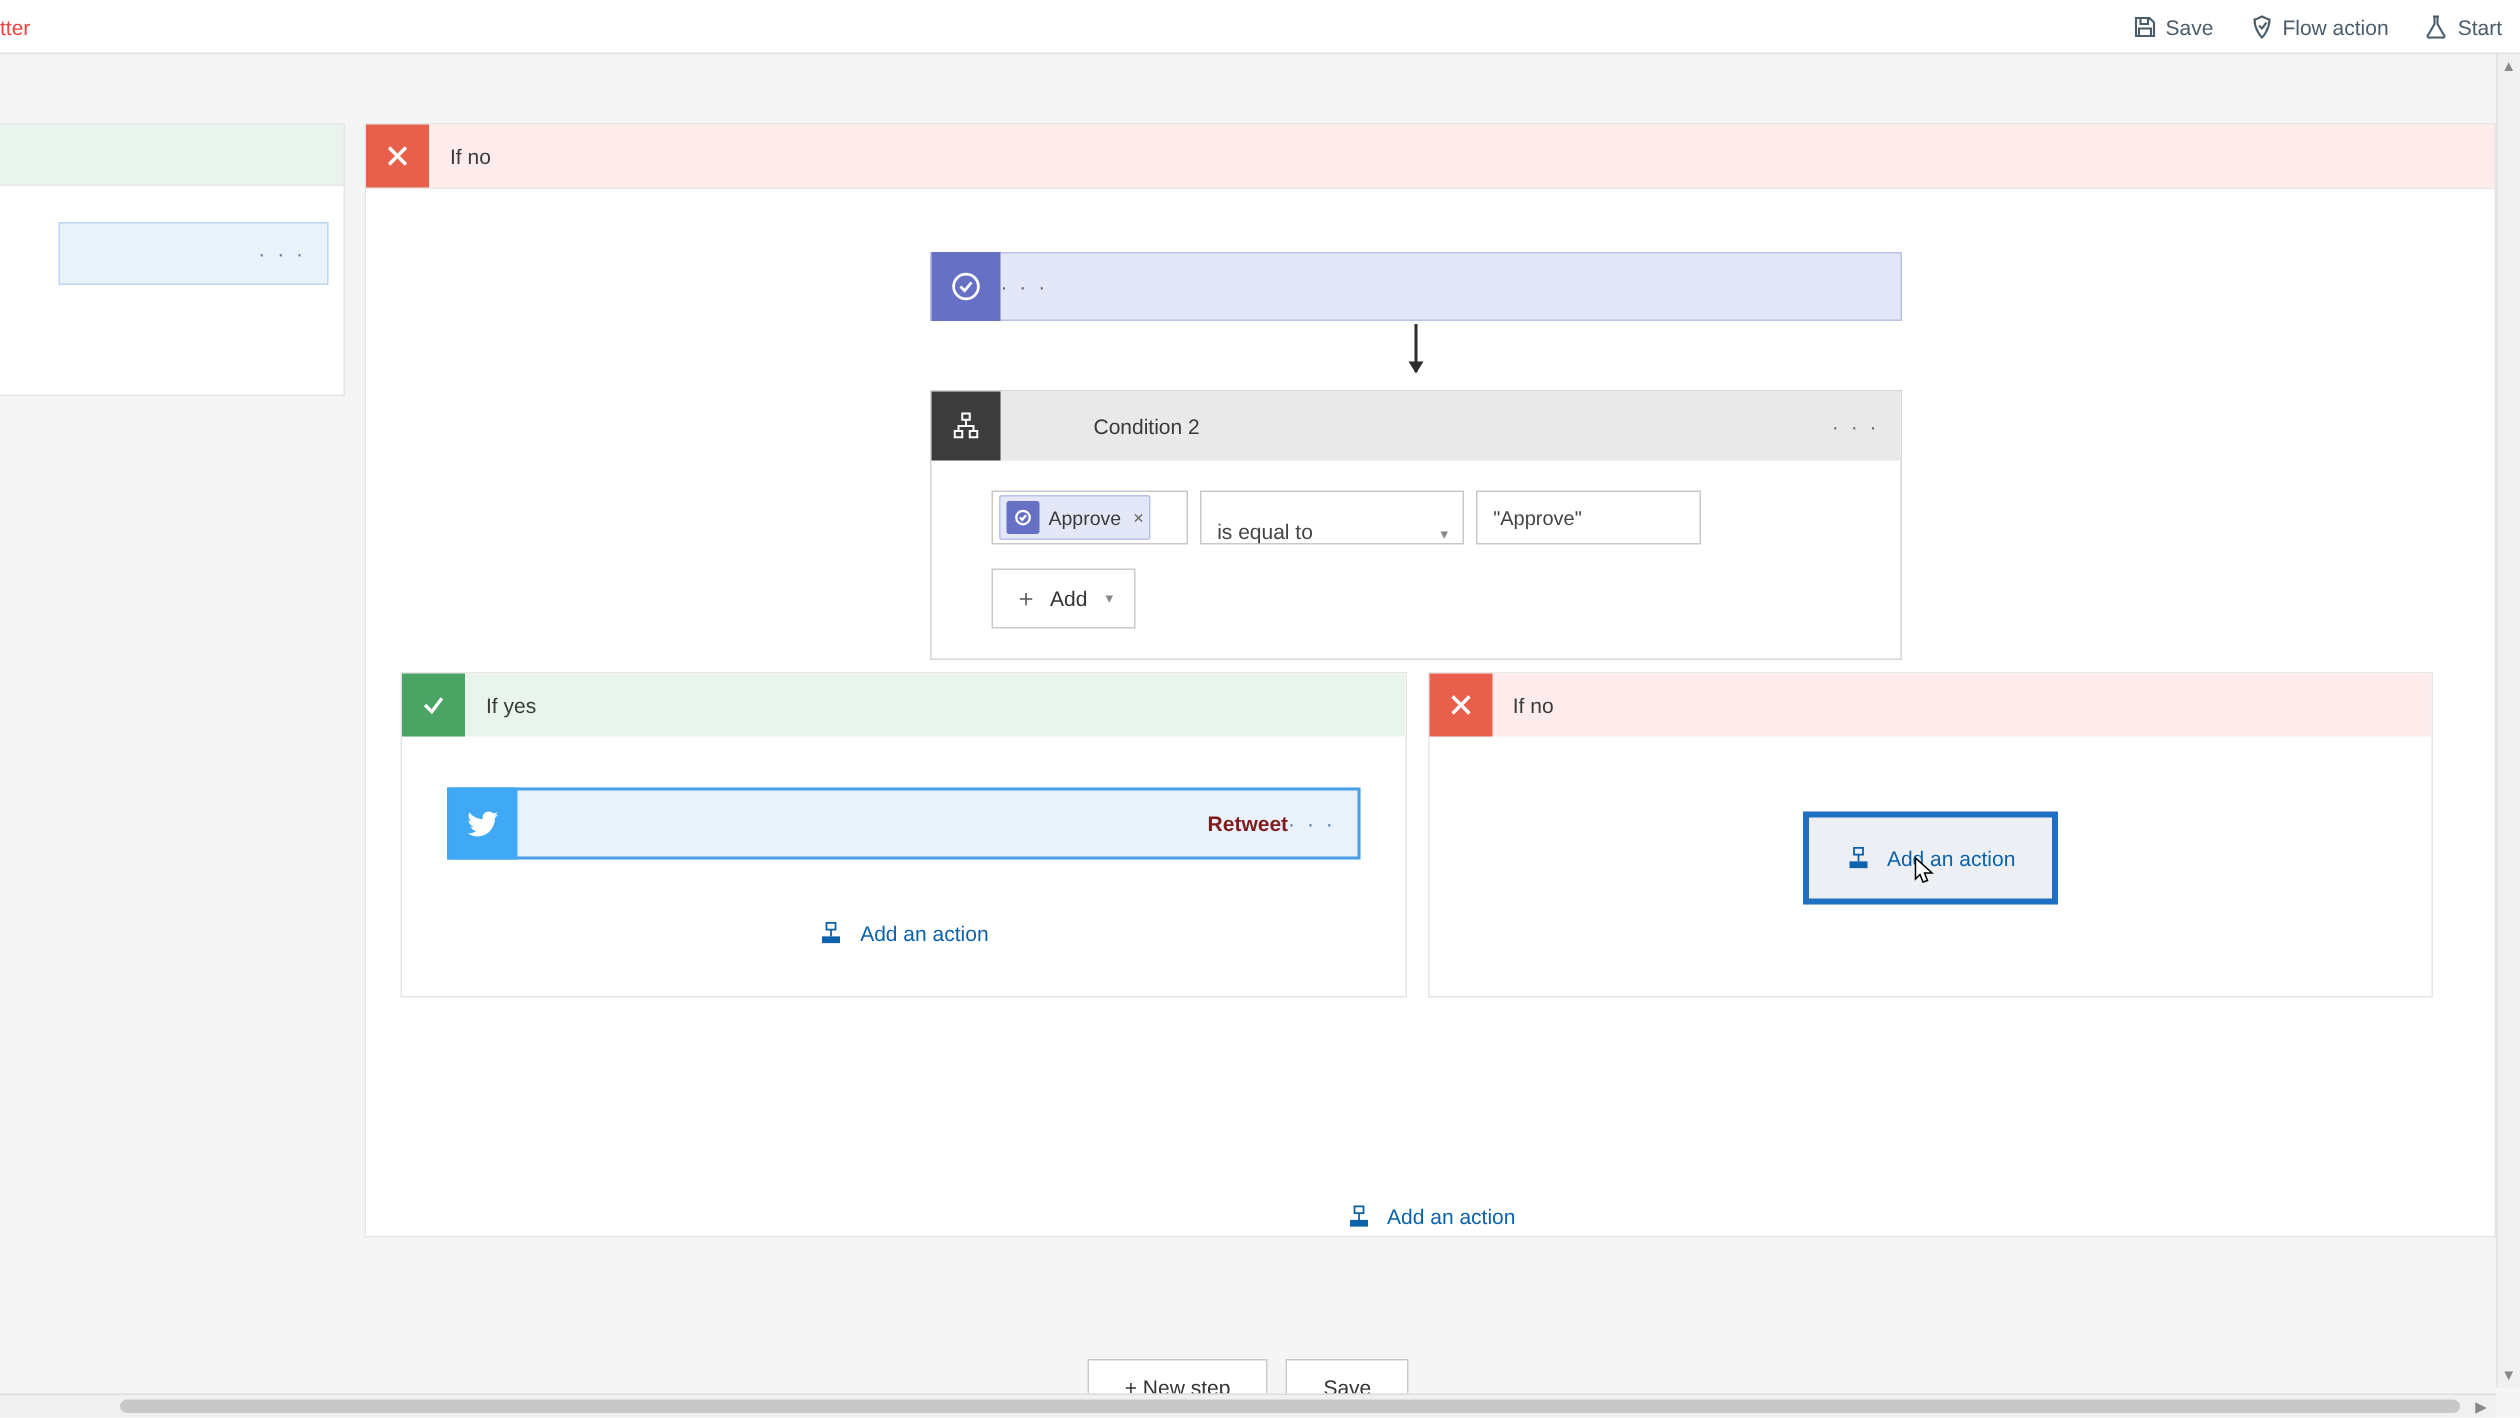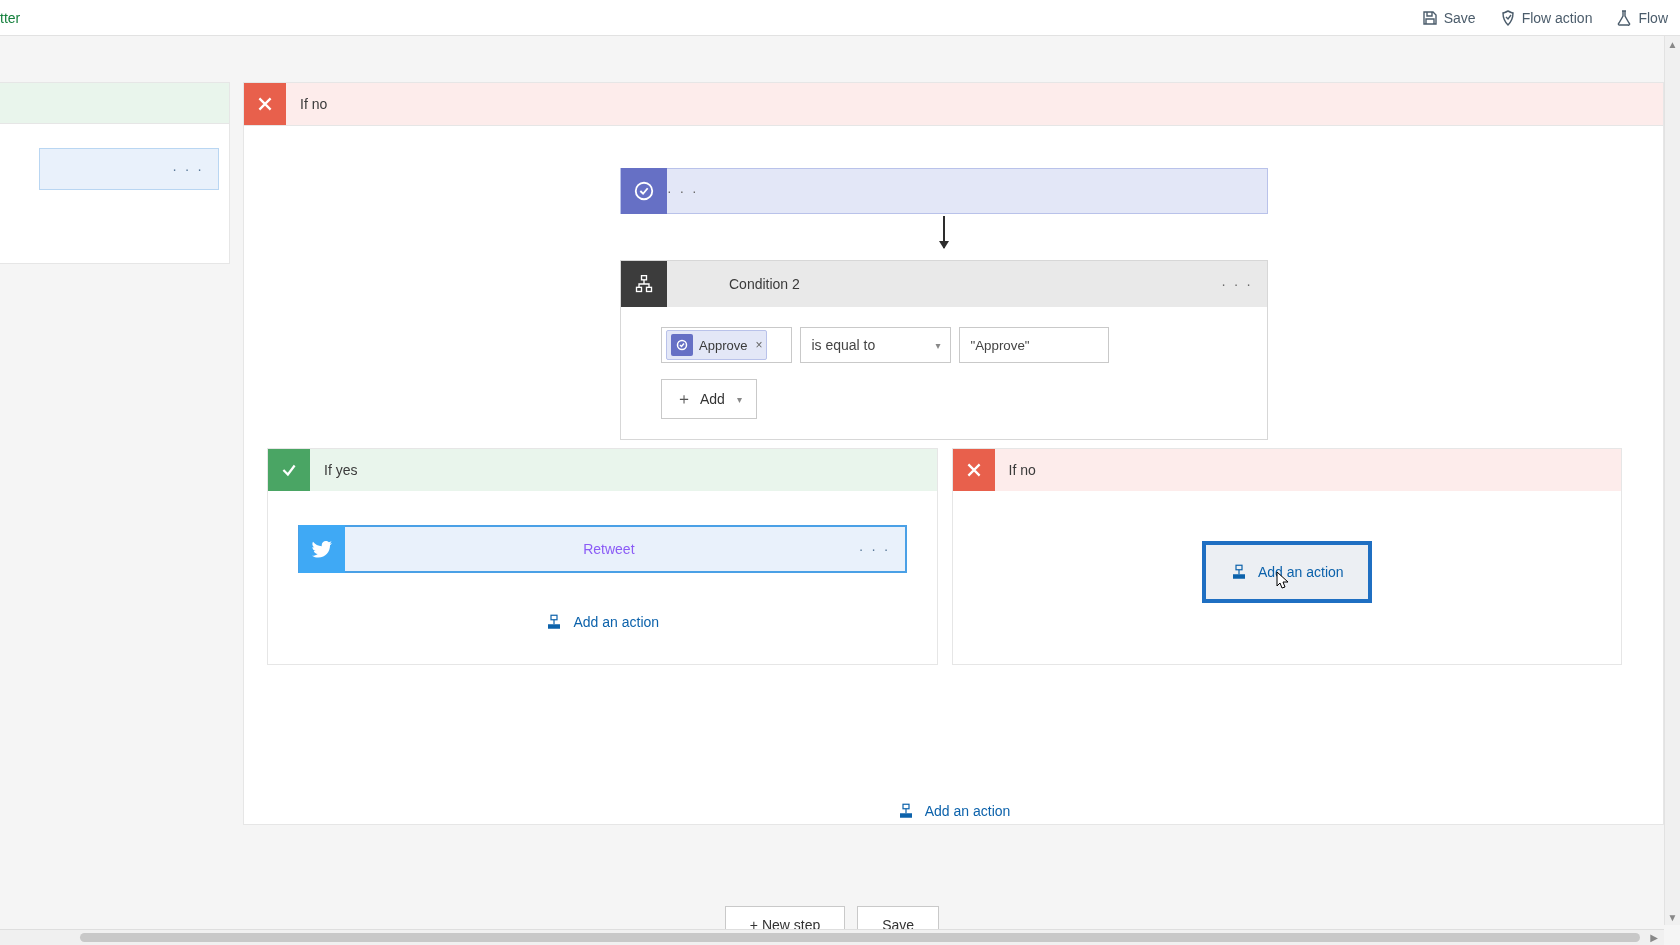--- a/index.html
+++ b/index.html
@@ -19,21 +19,21 @@
     top: 0; left: 0; right: 0;
     height: 36px;
     background: #fff;
     display: flex;
     align-items: center;
     justify-content: space-between;
     padding: 0 12px;
     border-bottom: 1px solid #e2e2e2;
   }
   .topbar .title-fragment {
-    color: #15803d;
+    color: #ef4444;
     font-size: 14px;
     margin-left: -12px;
   }
   .topbar .tools {
     display: flex;
     gap: 24px;
   }
   .topbar .tool {
     display: flex;
     align-items: center;
@@ -222,22 +222,22 @@
     margin:4px; padding:3px 4px;
     border-radius:2px;
   }
   .token .ti {
     width:22px;height:22px;background:#6670c5;border-radius:2px;
     display:flex;align-items:center;justify-content:center;color:#fff;font-size:10px;
   }
   .token .tn { color:#3a3a3a; font-size:13px; }
   .token .rm { color:#666; cursor:pointer; font-size:12px; padding-left:2px; }
   .op-select {
-    border:1px solid #c9c9c9; height:36px; width:151px;
-    display:flex;align-items:center;justify-content:space-between;
+    border:1px solid #c9c9c9; height:36px; width:176px;
+    display:flex;align-items:flex-end;justify-content:space-between;
     padding:0 10px; color:#444; background:#fff;
   }
   .op-select .chev { color:#888; font-size:10px; }
   .val-input {
     border:1px solid #c9c9c9; height:36px; width:150px;
     padding:0 10px; color:#444; background:#fff;
   }
   .add-btn {
     margin-top:16px;
     border:1px solid #c9c9c9; background:#fff;
@@ -280,21 +280,21 @@
     border:2px solid #4aa0e6;
     background:#e9f1fb;
     height:48px;
     margin: 0 6px 40px;
   }
   .retweet-card .ico {
     width:46px;height:48px;background:#3fa9f5;
     display:flex;align-items:center;justify-content:center;color:#fff;
     margin:-1px 0 -1px -1px;
   }
-  .retweet-card .lbl { padding-left:14px;color:#8b5cf6;flex:1;text-align:center; }
+  .retweet-card .lbl { padding-left:14px;color:#7f1d1d;flex:1;text-align:right;font-weight:bold; }
   .retweet-card .dots { padding-right:14px;color:#5b7a99;letter-spacing:2px;cursor:pointer; }
 
   .add-action-link {
     display:inline-flex;align-items:center;gap:10px;
     color:#0c62ab;cursor:pointer;font-size:14px;
   }
   .add-action-link svg { width:18px; height:18px; }
 
   .add-action-highlight {
     border:4px solid #1f6fc2;
@@ -347,21 +347,21 @@
     <div class="tool">
       <svg viewBox="0 0 16 16">
           <path fill="none" stroke="#4b5c6b" stroke-width="1.4" d="M8 1c4 2 5 2 5 2 0 7-5 12-5 12S3 10 3 3c0 0 1 0 5-2z M6 7l2 2 3-4"></path>
         </svg>
       <span>Flow action</span>
     </div>
     <div class="tool">
       <svg viewBox="0 0 16 16">
           <path fill="none" stroke="#4b5c6b" stroke-width="1.4" d="M6 1h4 M7 1v5l-4 7a1 1 0 001 2h8a1 1 0 001-2l-4-7V1"></path>
         </svg>
-      <span>Flow</span>
+      <span>Start</span>
     </div>
   </div>
 </div>
 
 <div class="canvas">
 
   <div class="left-clip">
     <div class="left-clip-hdr"></div>
     <div class="left-clip-body">
       <div class="left-clip-card">

